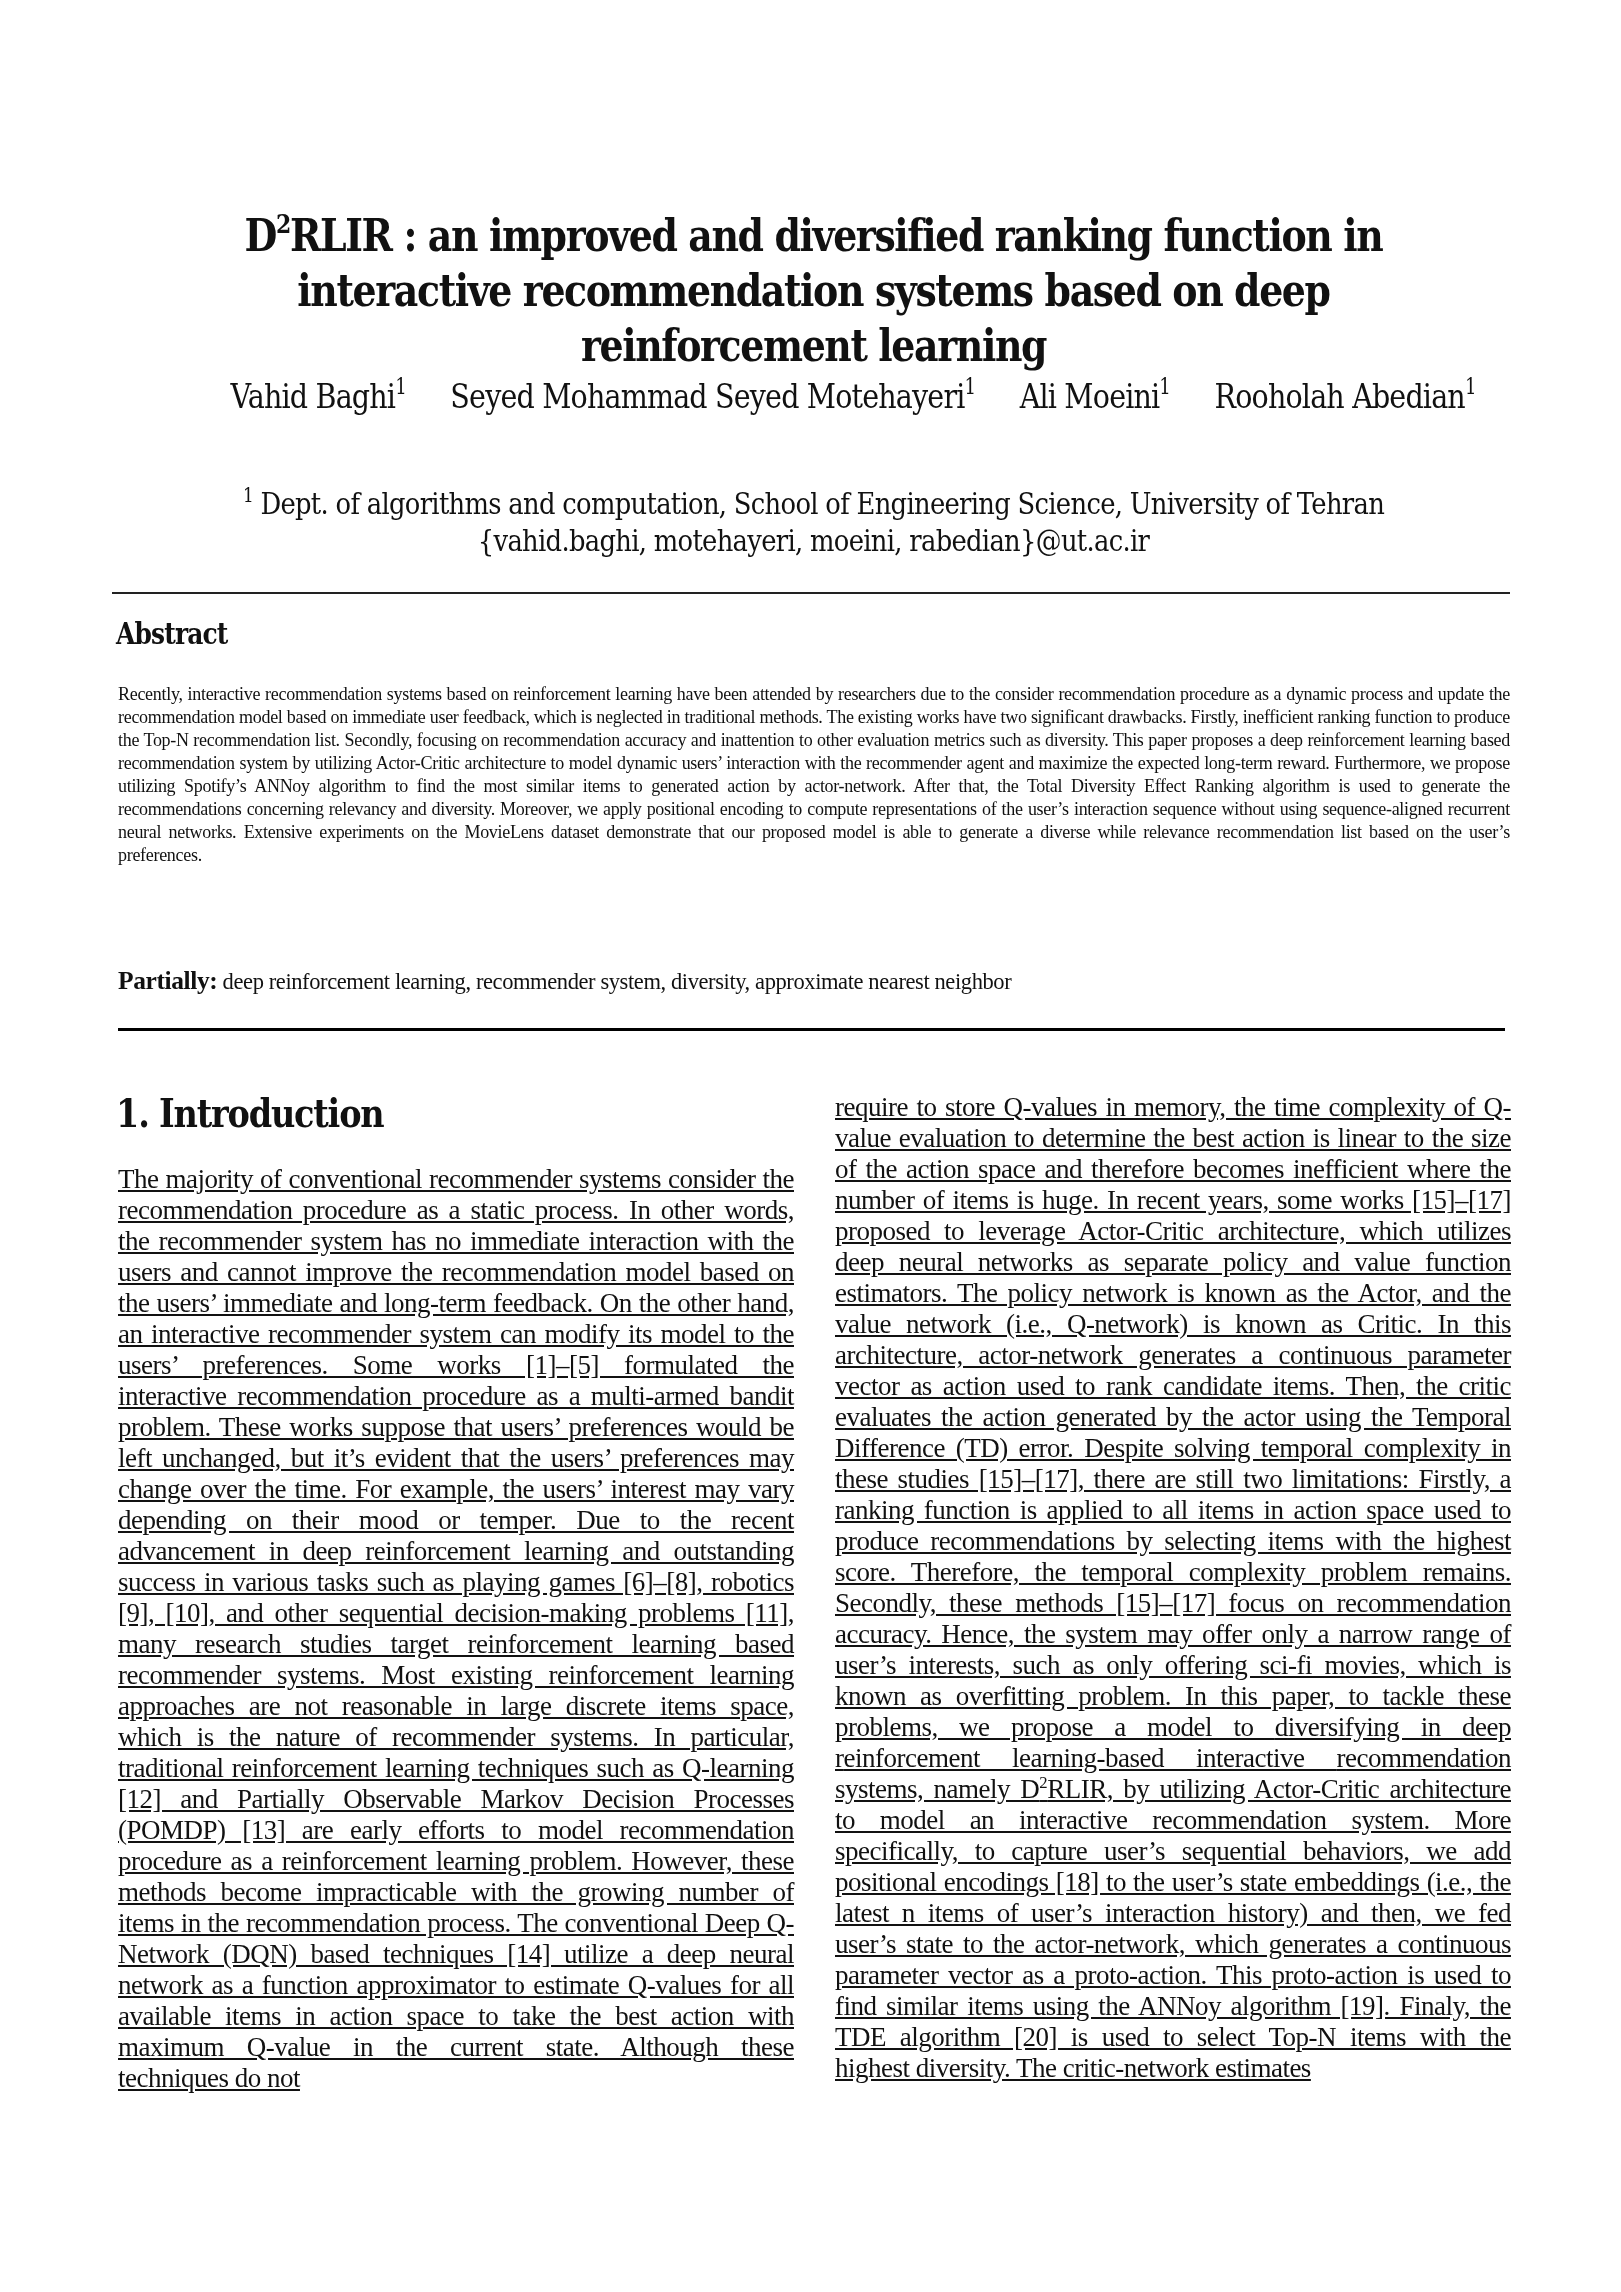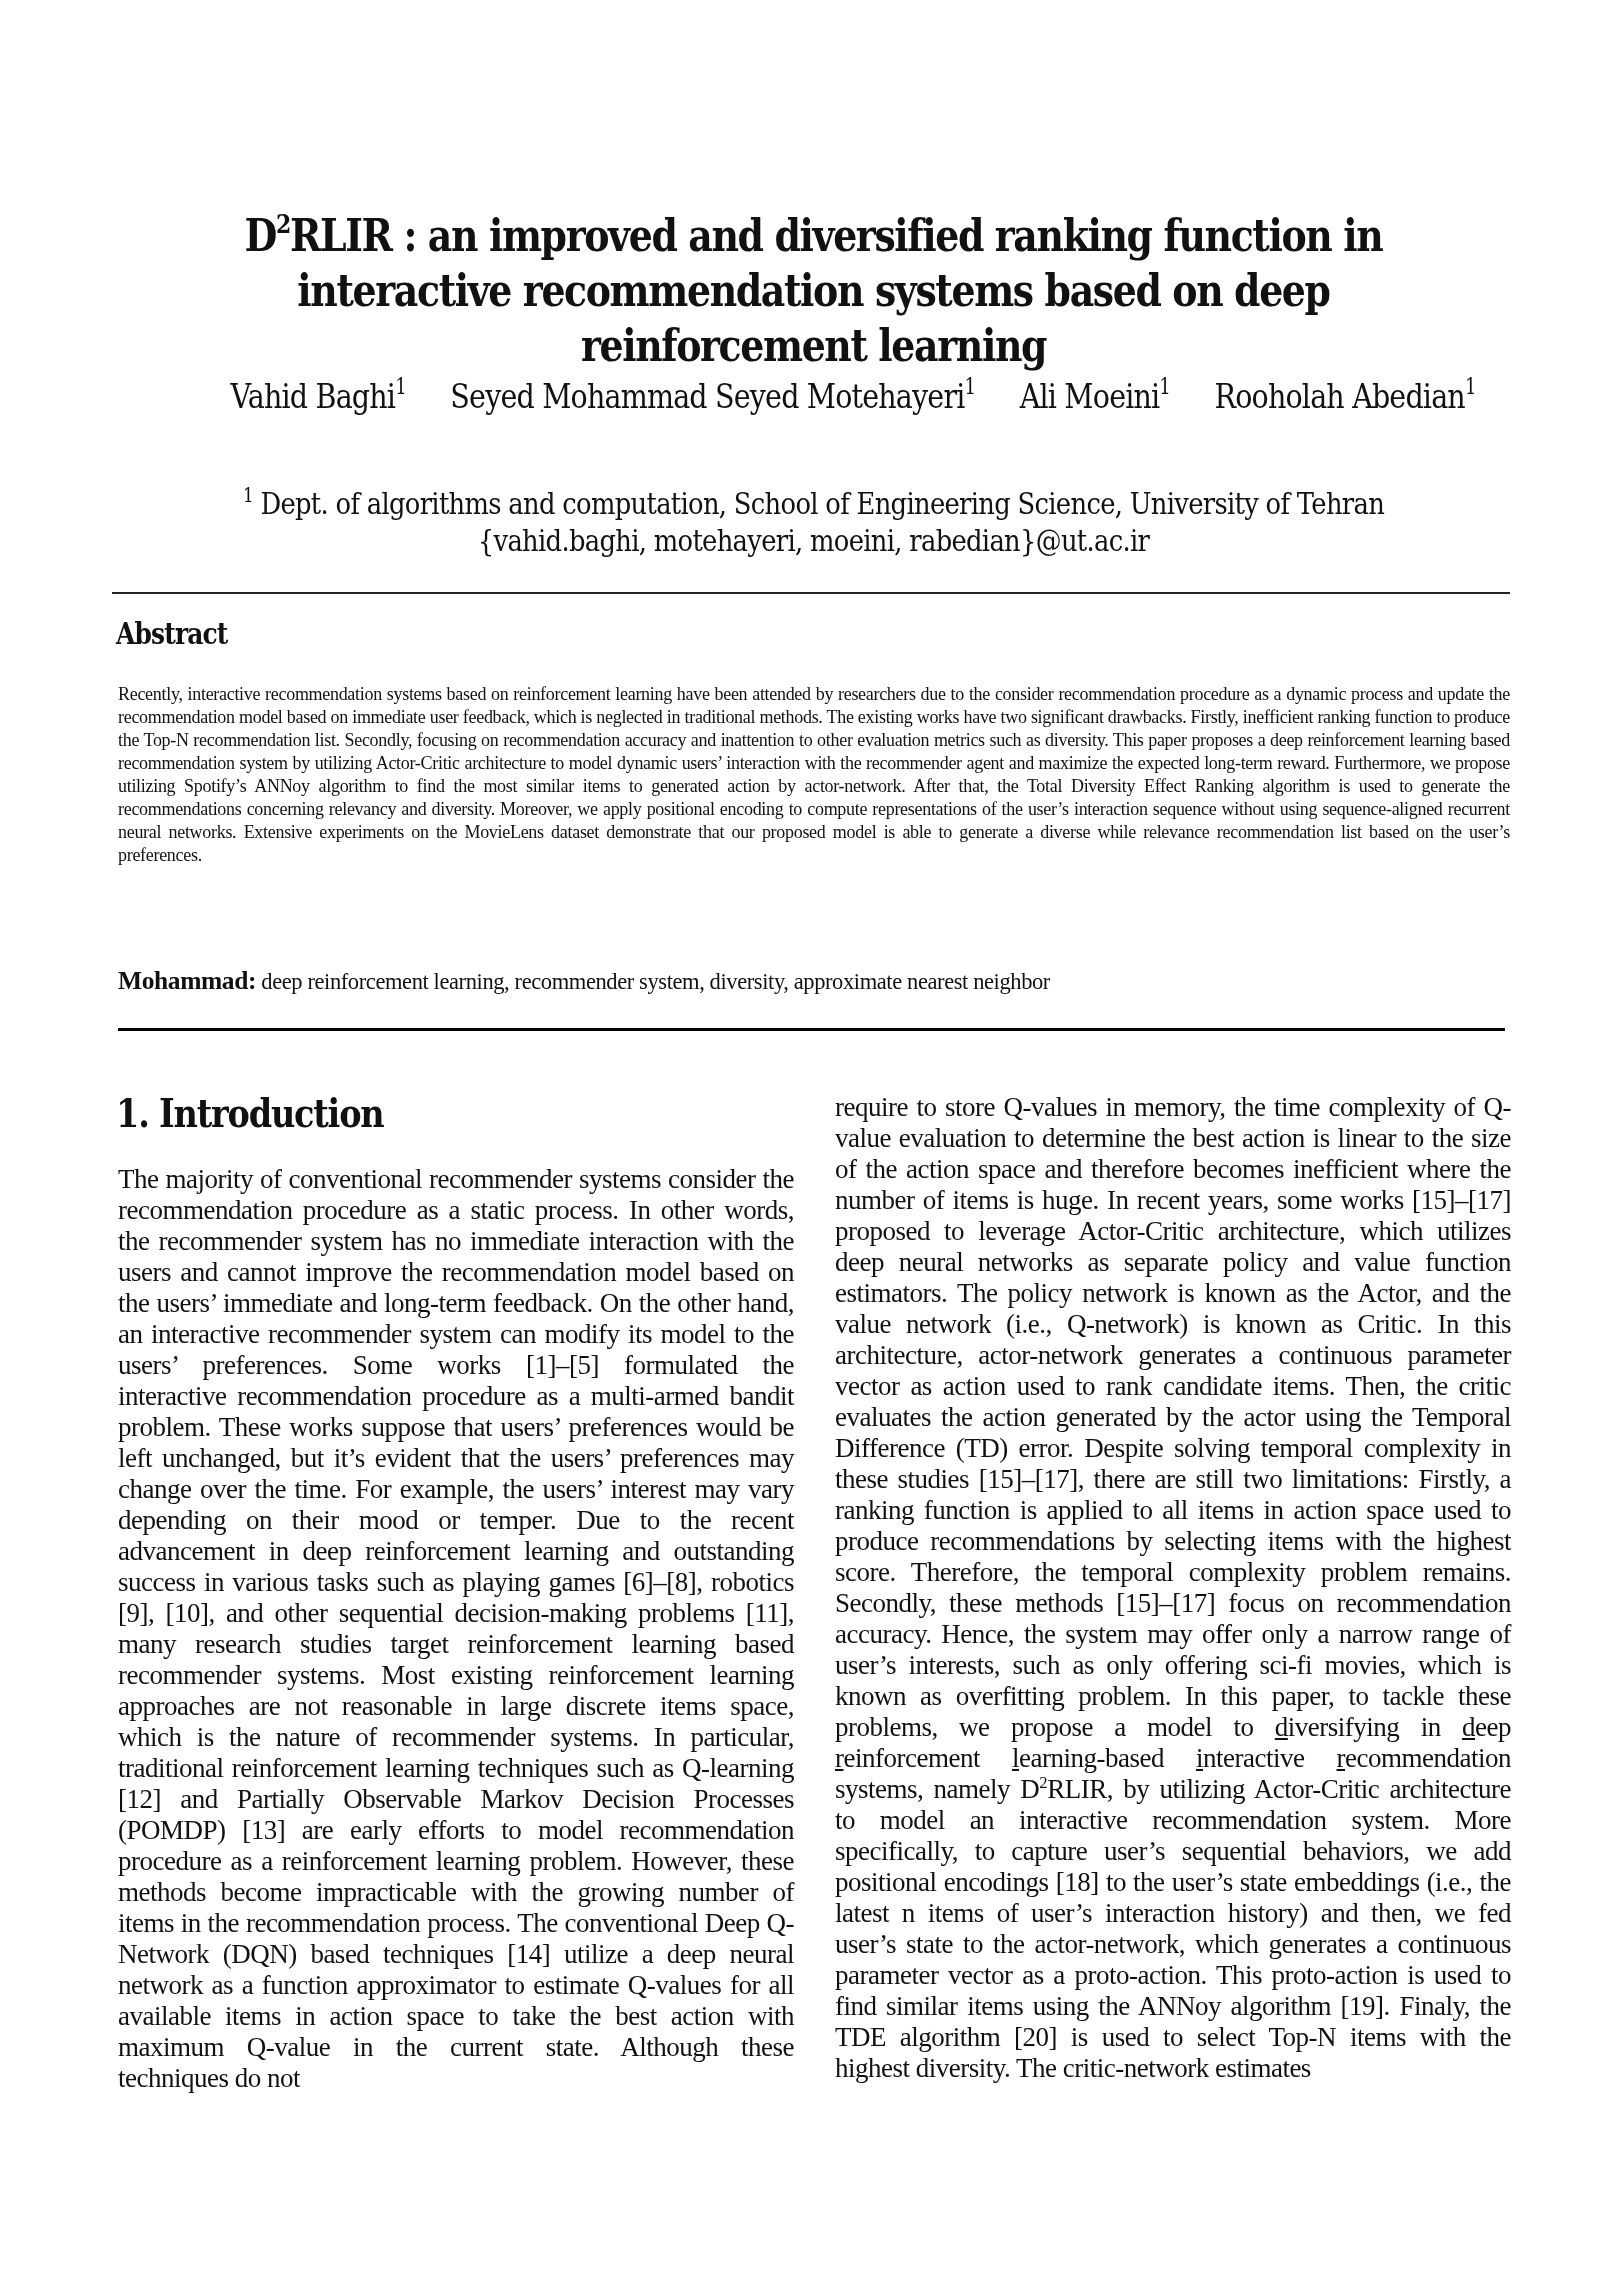--- a/index.html
+++ b/index.html
@@ -44,21 +44,21 @@
     letter-spacing: -0.4px;
   }
   .keywords .kw-label { font-weight: bold; font-size: 25.5px; }
   .section-heading {
     position: absolute; left: 116px; top: 1090px; font-weight: bold; font-size: 39px; line-height: 47px;
     letter-spacing: -1.4px; transform: scaleX(0.86); transform-origin: left top;
   }
   .col {
     position: absolute; width: 676px;
     font-family: "Liberation Serif", "DejaVu Serif", serif;
-    font-size: 27px; line-height: 31px; text-align: justify; letter-spacing: -0.5px;
+    font-size: 27px; line-height: 31px; text-align: justify; letter-spacing: -0.5px; text-decoration: underline;
   }
   .col-left { left: 118px; top: 1164px; }
   .col-right { left: 835px; top: 1092px; }
   .col-right sup { font-size: 16.7px; vertical-align: 9.8px; line-height: 0; }
   .u { text-decoration: underline; }
 </style>
 </head>
 <body>
 
 <div class="title">
@@ -77,21 +77,21 @@
   <div>{vahid.baghi, motehayeri, moeini, rabedian}@ut.ac.ir</div>
 </div>
 
 <div class="rule-top"></div>
 
 <div class="abstract-heading">Abstract</div>
 
 <div class="abstract-body">Recently, interactive recommendation systems based on reinforcement learning have been attended by researchers due to the consider recommendation procedure as a dynamic process and update the recommendation model based on immediate user feedback, which is neglected in traditional methods. The existing works have two significant drawbacks. Firstly, inefficient ranking function to produce the Top-N recommendation list. Secondly, focusing on recommendation accuracy and inattention to other evaluation metrics such as diversity. This paper proposes a deep reinforcement learning based recommendation system by utilizing Actor-Critic architecture to model dynamic users’ interaction with the recommender agent and maximize the expected long-term reward. Furthermore, we propose utilizing Spotify’s ANNoy algorithm to find the most similar items to generated action by actor-network. After that, the Total Diversity Effect Ranking algorithm is used to generate the recommendations concerning relevancy and diversity. Moreover, we apply positional encoding to compute representations of the user’s interaction sequence without using sequence-aligned recurrent neural networks. Extensive experiments on the MovieLens dataset demonstrate that our proposed model is able to generate a diverse while relevance recommendation list based on the user’s preferences.</div>
 
 <div class="keywords">
-  <span class="kw-label">Mohammad:</span><span> deep reinforcement learning, recommender system, diversity, approximate nearest neighbor</span>
+  <span class="kw-label">Partially:</span><span> deep reinforcement learning, recommender system, diversity, approximate nearest neighbor</span>
 </div>
 
 <div class="rule-bottom"></div>
 
 <div class="section-heading">1. Introduction</div>
 
 <div class="col col-left">The majority of conventional recommender systems consider the recommendation procedure as a static process. In other words, the recommender system has no immediate interaction with the users and cannot improve the recommendation model based on the users’ immediate and long-term feedback. On the other hand, an interactive recommender system can modify its model to the users’ preferences. Some works [1]–[5] formulated the interactive recommendation procedure as a multi-armed bandit problem. These works suppose that users’ preferences would be left unchanged, but it’s evident that the users’ preferences may change over the time. For example, the users’ interest may vary depending on their mood or temper. Due to the recent advancement in deep reinforcement learning and outstanding success in various tasks such as playing games [6]–[8], robotics [9], [10], and other sequential decision-making problems [11], many research studies target reinforcement learning based recommender systems. Most existing reinforcement learning approaches are not reasonable in large discrete items space, which is the nature of recommender systems. In particular, traditional reinforcement learning techniques such as Q-learning [12] and Partially Observable Markov Decision Processes (POMDP) [13] are early efforts to model recommendation procedure as a reinforcement learning problem. However, these methods become impracticable with the growing number of items in the recommendation process. The conventional Deep Q-Network (DQN) based techniques [14] utilize a deep neural network as a function approximator to estimate Q-values for all available items in action space to take the best action with maximum Q-value in the current state. Although these techniques do not</div>
 
 <div class="col col-right"><span>require to store Q-values in memory, the time complexity of Q-value evaluation to determine the best action is linear to the size of the action space and therefore becomes inefficient where the number of items is huge. In recent years, some works [15]–[17] proposed to leverage Actor-Critic architecture, which utilizes deep neural networks as separate policy and value function estimators. The policy network is known as the Actor, and the value network (i.e., Q-network) is known as Critic. In this architecture, actor-network generates a continuous parameter vector as action used to rank candidate items. Then, the critic evaluates the action generated by the actor using the Temporal Difference (TD) error. Despite solving temporal complexity in these studies [15]–[17], there are still two limitations: Firstly, a ranking function is applied to all items in action space used to produce recommendations by selecting items with the highest score. Therefore, the temporal complexity problem remains. Secondly, these methods [15]–[17] focus on recommendation accuracy. Hence, the system may offer only a narrow range of user’s interests, such as only offering sci-fi movies, which is known as overfitting problem. In this paper, to tackle these problems, we propose a model to </span><span><span class="u">d</span><span>iversifying in </span></span><span><span class="u">d</span><span>eep </span></span><span><span class="u">r</span><span>einforcement </span></span><span><span class="u">l</span><span>earning-based </span></span><span><span class="u">i</span><span>nteractive </span></span><span><span class="u">r</span><span>ecommendation</span></span><span> systems, namely D</span><sup>2</sup><span>RLIR, by utilizing Actor-Critic architecture to model an interactive recommendation system. More specifically, to capture user’s sequential behaviors, we add positional encodings [18] to the user’s state embeddings (i.e., the latest n items of user’s interaction history) and then, we fed user’s state to the actor-network, which generates a continuous parameter vector as a proto-action. This proto-action is used to find similar items using the ANNoy algorithm [19]. Finaly, the TDE algorithm [20] is used to select Top-N items with the highest diversity. The critic-network estimates</span></div>
 

